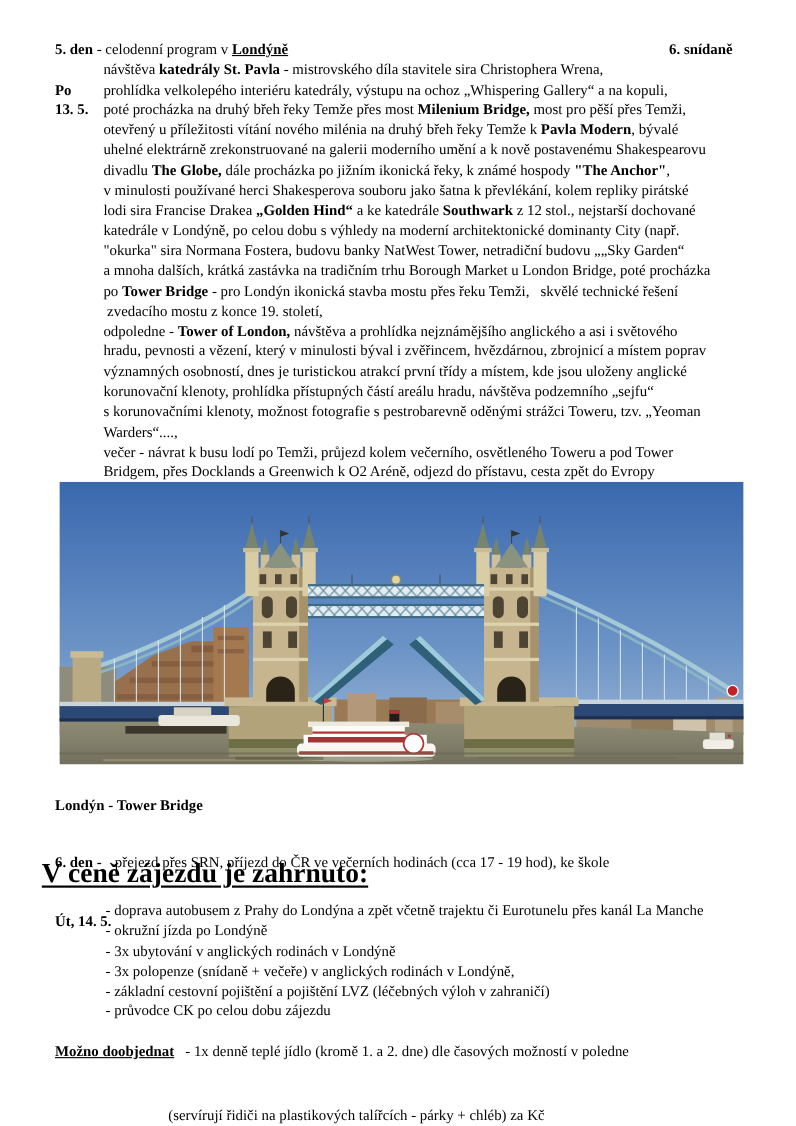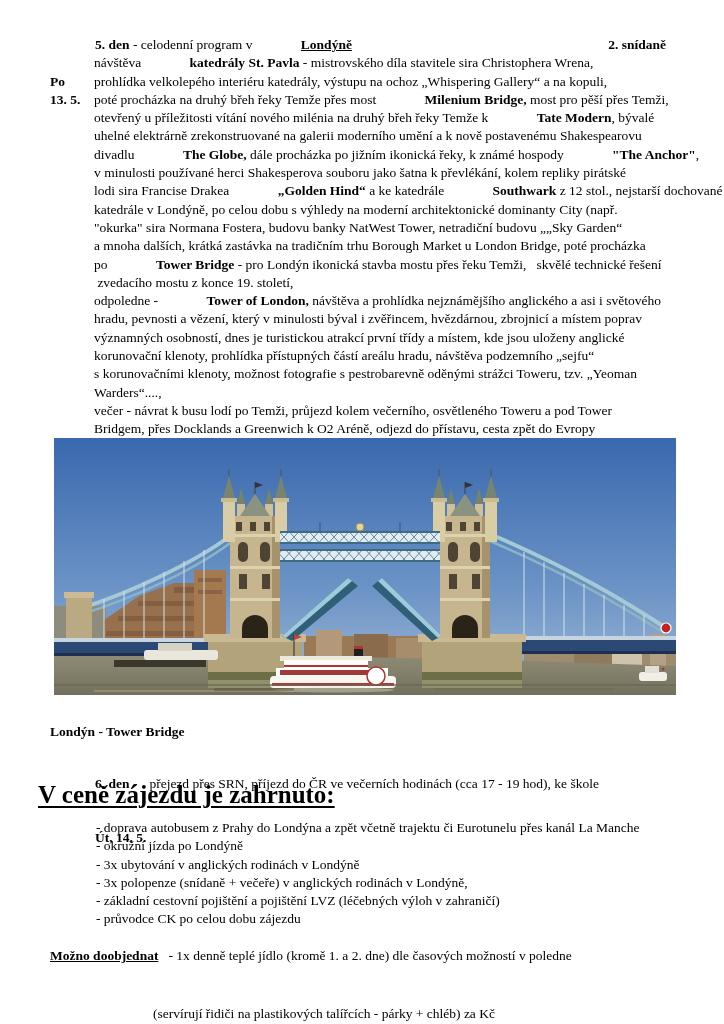--- a/index.html
+++ b/index.html
@@ -6,21 +6,21 @@
   .page {
     position:relative; width:724px; height:1024px; margin:0 auto;
     background:#ffffff; overflow:hidden;
     font-family:"Liberation Serif","DejaVu Serif",serif;
     font-size:13.5px; color:#000;
   }
   .day5 { position:absolute; top:36px; left:50px; right:8px; }
   .tline { position:relative; height:18.3px; line-height:18.3px; white-space:pre; padding-left:44px; }
   .tline.flush { padding-left:0; }
   .side-label { position:absolute; left:0; top:0; font-weight:bold; white-space:pre; }
-  .b { font-weight:bold;margin-left:45px; }
+  .b { font-weight:bold; }
   .u { text-decoration:underline; }
   .right-note { position:absolute; right:50px; top:0; font-weight:bold; }
   figure.photo { position:absolute; top:438px; left:54px; width:622px; height:257px; margin:0; padding:0; }
   figure.photo svg { display:block; }
   .caption { position:absolute; top:724px; left:50px; font-weight:bold; }
   .day6 { position:absolute; top:738px; left:50px; right:8px; line-height:18.3px; white-space:pre; }
   .day6 .gap { margin-left:12px; }
   .included-heading {
     position:absolute; top:781px; left:38px; margin:0;
     font-size:25px; font-weight:bold;
@@ -33,25 +33,25 @@
   .optional .row1 { white-space:pre; }
   .optional .lab { font-weight:bold; text-decoration:underline; margin-right:10px; }
   .optional .row2 { padding-left:103px; white-space:pre;margin-top:40px; }
 </style>
 </head>
 <body>
 
 <div class="page">
 
   <div class="day5" id="day5-lines">
-      <div class="tline flush"><span class="b">5. den</span><span> - celodenní program v </span><span class="b u">Londýně</span><span class="right-note">2. snídaně</span></div>
+      <div class="tline flush"><span class="b">5. den</span><span> - celodenní program v </span><span class="b u">Londýně</span><span class="right-note">6. snídaně</span></div>
       <div class="tline"><span>návštěva </span><span class="b">katedrály St. Pavla</span><span> - mistrovského díla stavitele sira Christophera Wrena,</span></div>
       <div class="tline"><span class="side-label">Po</span><span>prohlídka velkolepého interiéru katedrály, výstupu na ochoz „Whispering Gallery“ a na kopuli,</span></div>
       <div class="tline"><span class="side-label">13. 5.</span><span>poté procházka na druhý břeh řeky Temže přes most </span><span class="b">Milenium Bridge,</span><span> most pro pěší přes Temži,</span></div>
-      <div class="tline"><span>otevřený u příležitosti vítání nového milénia na druhý břeh řeky Temže k </span><span class="b">Tate Modern</span><span>, bývalé</span></div>
+      <div class="tline"><span>otevřený u příležitosti vítání nového milénia na druhý břeh řeky Temže k </span><span class="b">Pavla Modern</span><span>, bývalé</span></div>
       <div class="tline"><span>uhelné elektrárně zrekonstruované na galerii moderního umění a k nově postavenému Shakespearovu</span></div>
       <div class="tline"><span>divadlu </span><span class="b">The Globe,</span><span> dále procházka po jižním ikonická řeky, k známé hospody </span><span class="b">"The Anchor"</span><span>,</span></div>
       <div class="tline"><span>v minulosti používané herci Shakesperova souboru jako šatna k převlékání, kolem repliky pirátské</span></div>
       <div class="tline"><span>lodi sira Francise Drakea </span><span class="b">„Golden Hind“</span><span> a ke katedrále </span><span class="b">Southwark</span><span> z 12 stol., nejstarší dochované</span></div>
       <div class="tline"><span>katedrále v Londýně, po celou dobu s výhledy na moderní architektonické dominanty City (např.</span></div>
       <div class="tline"><span>"okurka" sira Normana Fostera, budovu banky NatWest Tower, netradiční budovu „„Sky Garden“</span></div>
       <div class="tline"><span>a mnoha dalších, krátká zastávka na tradičním trhu Borough Market u London Bridge, poté procházka</span></div>
       <div class="tline"><span>po </span><span class="b">Tower Bridge</span><span> - pro Londýn ikonická stavba mostu přes řeku Temži,   skvělé technické řešení</span></div>
       <div class="tline"><span> zvedacího mostu z konce 19. století,</span></div>
       <div class="tline"><span>odpoledne - </span><span class="b">Tower of London,</span><span> návštěva a prohlídka nejznámějšího anglického a asi i světového</span></div>

